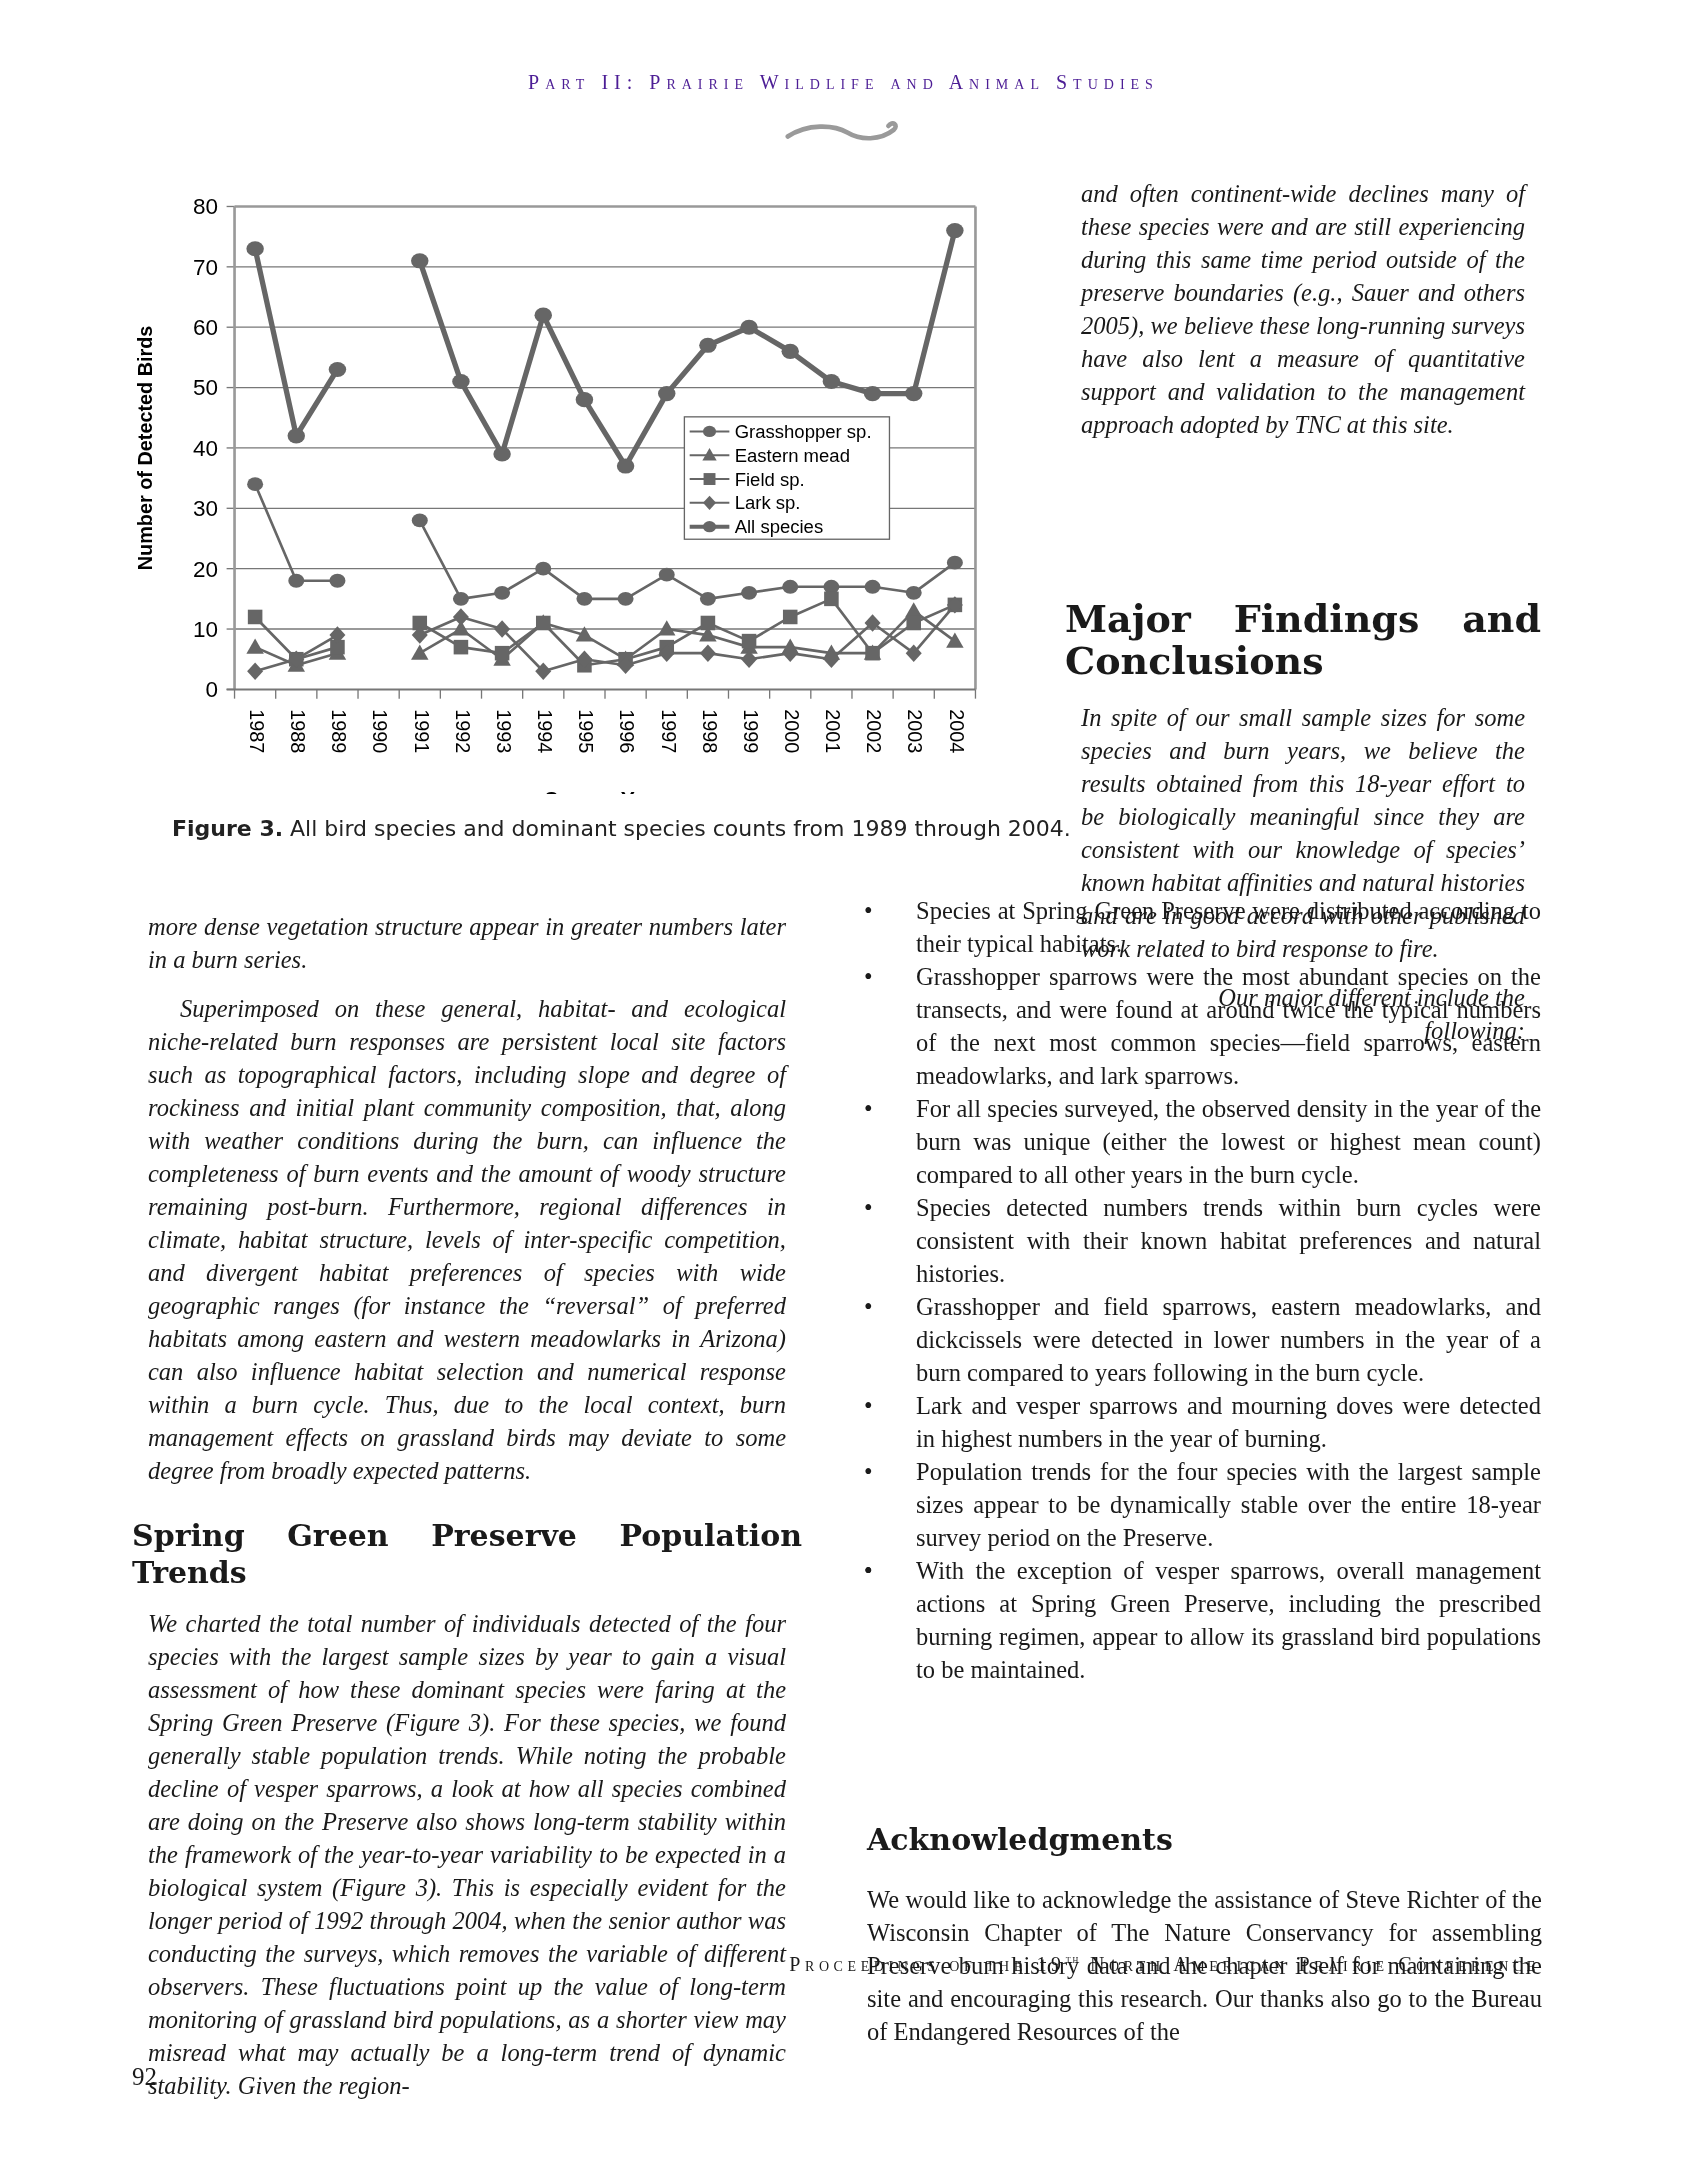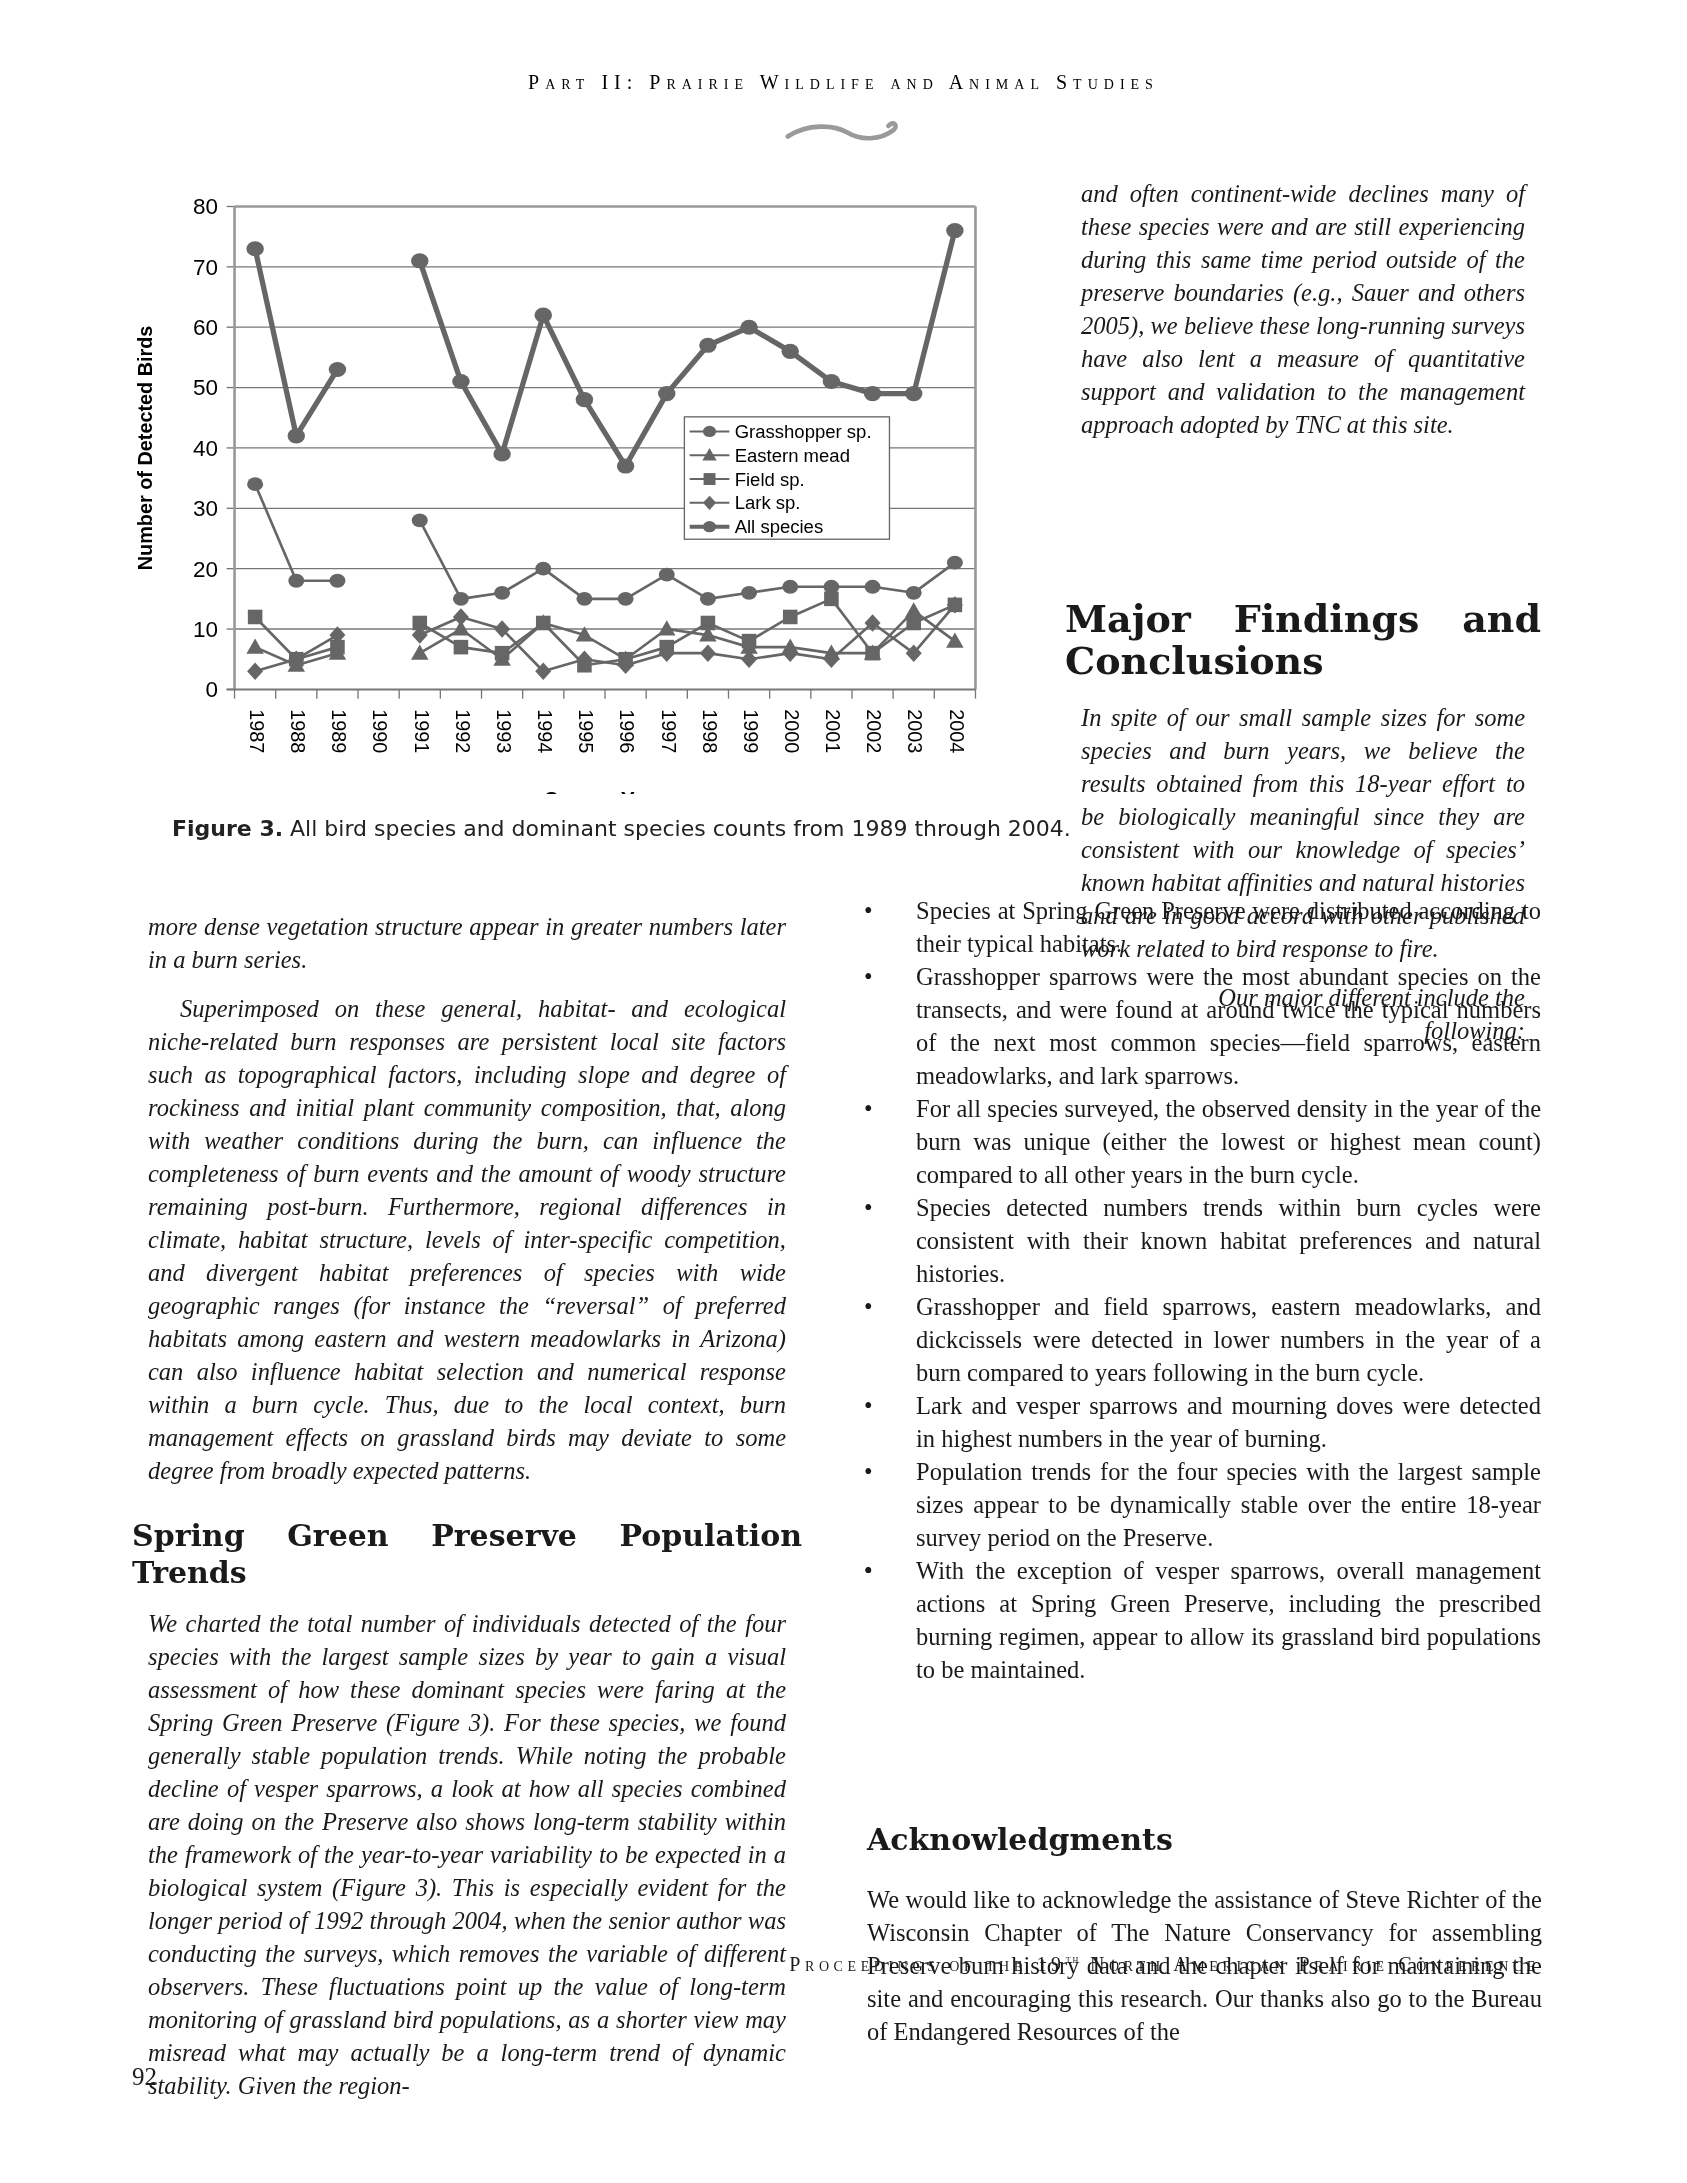--- a/index.html
+++ b/index.html
@@ -1,19 +1,19 @@
 <!DOCTYPE html>
 <html style="font-size:10.6px"><head>
 <meta charset="utf-8">
 <style>
   html, body { margin:0; padding:0; background:#fff; }
   body { width:1687px; height:2183px; position:relative; overflow:hidden; color:#1a1a1a;
          font-family:"Liberation Serif","DejaVu Serif",serif; }
   .running-head { position:absolute; top:71px; left:0; width:1687px; text-align:center;
-         font-size:20px; letter-spacing:6px; font-variant:small-caps; color:#000000; }
+         font-size:20px; letter-spacing:6px; font-variant:small-caps; color:#4c1d95; }
   .ornament { position:absolute; top:118px; left:781px; width:126px; height:26.5px; }
   .chart-wrap { position:absolute; left:132px; top:172px; width:860px; height:622px; }
   .caption { position:absolute; left:132px; top:816px; font-size:22px; font-family:"DejaVu Sans","Liberation Sans",sans-serif; color:#222;margin-left:40px; }
   .caption b { font-weight:bold; }
   .col { position:absolute; font-size:24.5px; line-height:33px; text-align:justify; }
   .col p { margin:16px;font-style:italic; }
   .indent { text-indent:32px; }
   .left-col { left:132px; top:894px; width:670px; }
   .right-top { left:1065px; top:161px; width:476px; }
   .right-mid { left:1065px; top:598px; width:476px; }

